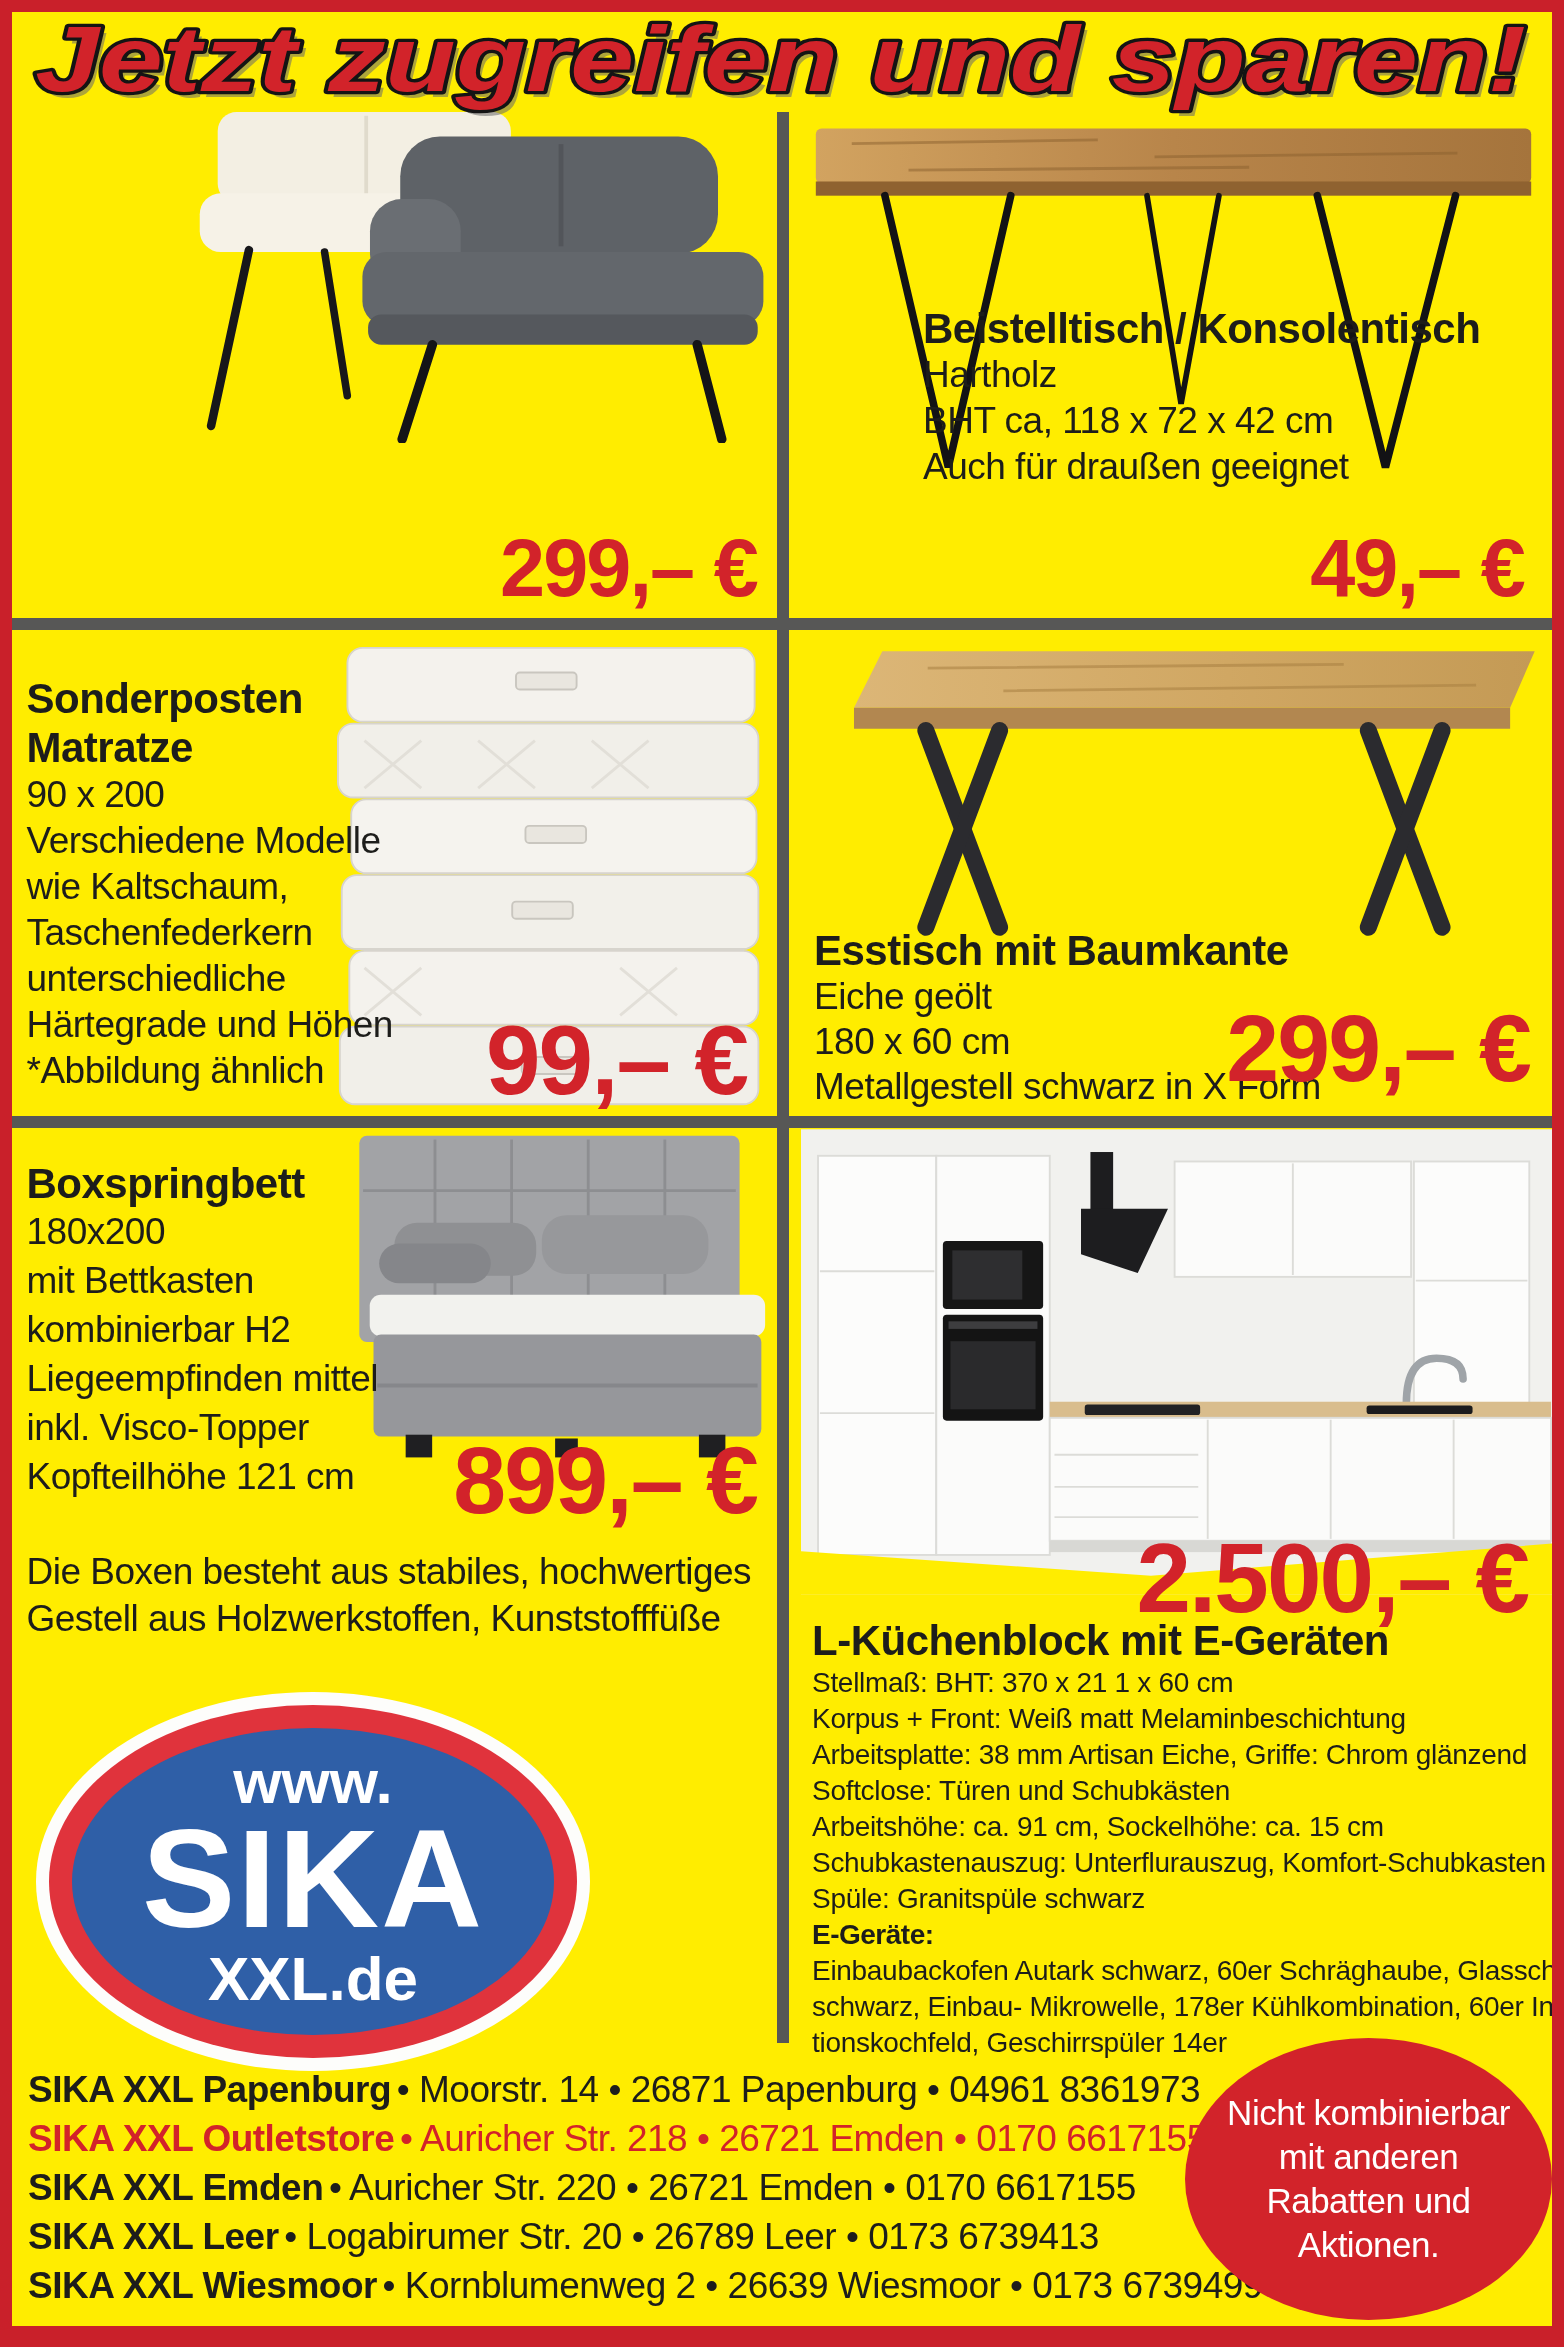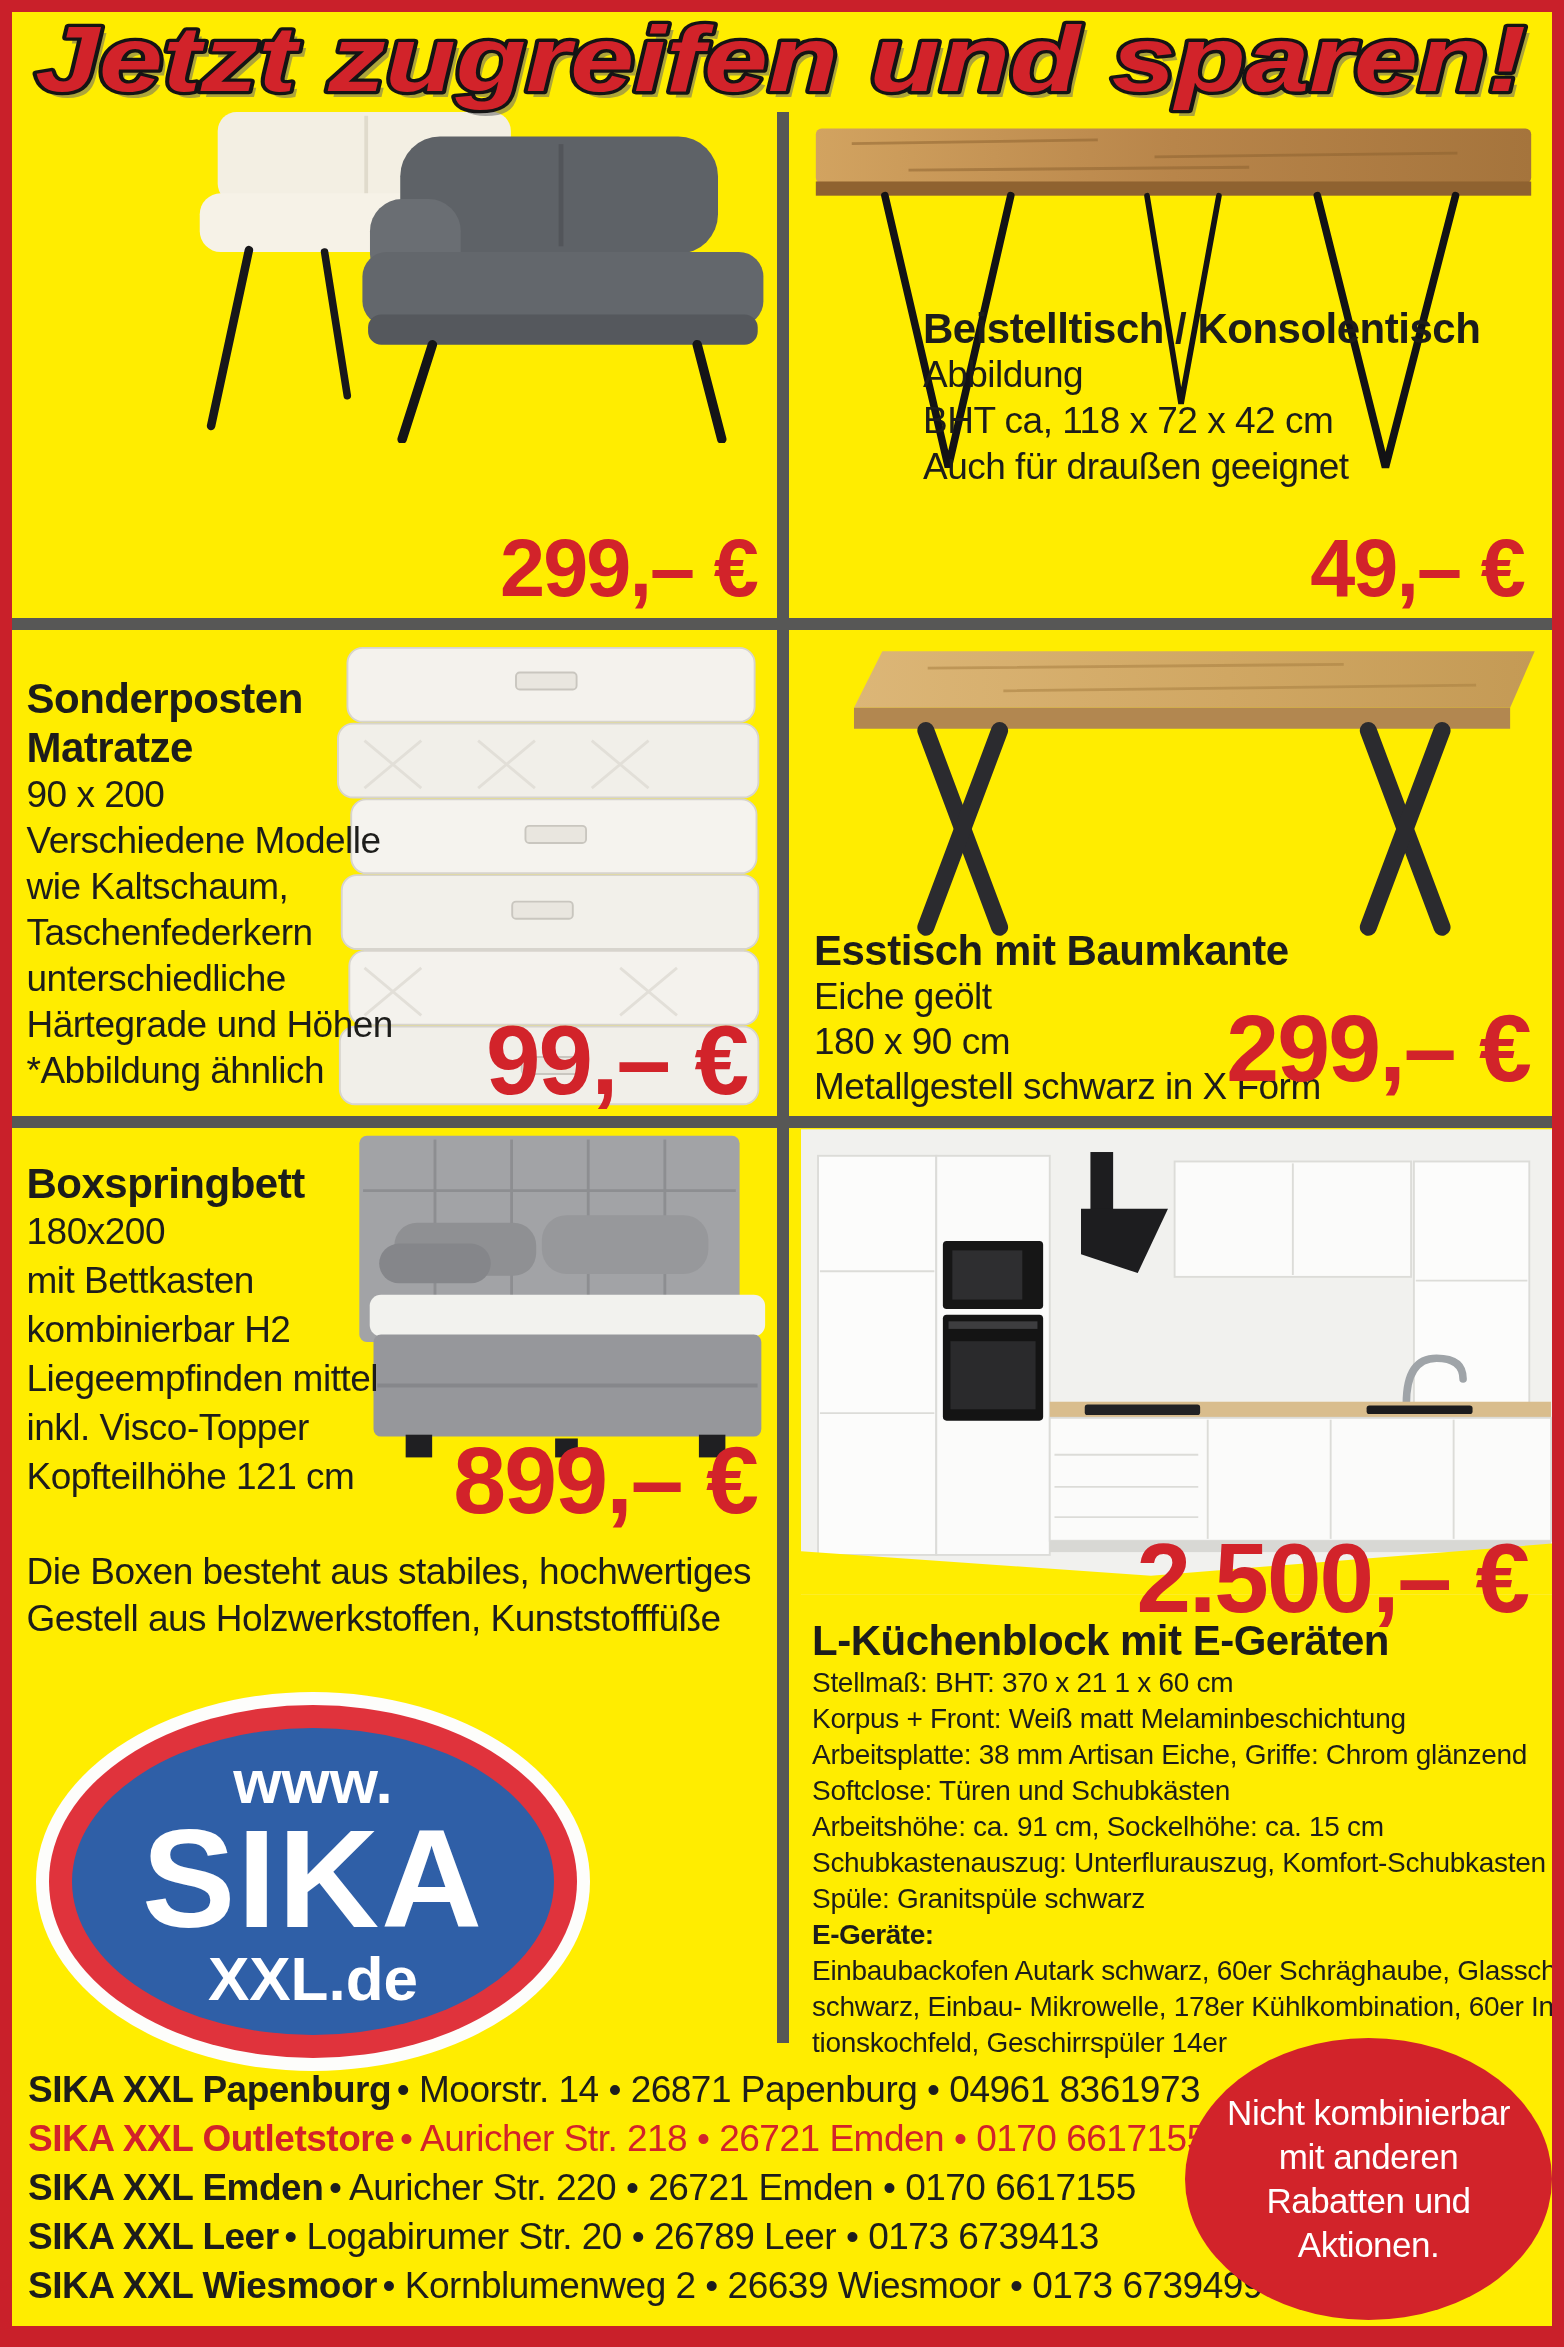--- a/index.html
+++ b/index.html
@@ -123,21 +123,21 @@
       <path d="M60,30 L320,26 M380,44 L700,40 M120,58 L480,55" stroke="#8a5f2e" stroke-width="3" opacity="0.5" fill="none"></path>
       <rect x="22" y="70" width="756" height="15" fill="#8f6230"></rect>
       <path d="M95,85 L162,372 L228,85" stroke="#121215" stroke-width="8" fill="none" stroke-linecap="round"></path>
       <path d="M552,85 L624,372 L698,85" stroke="#121215" stroke-width="8" fill="none" stroke-linecap="round"></path>
       <path d="M372,85 L408,305 L448,85" stroke="#121215" stroke-width="6" fill="none" stroke-linecap="round"></path>
     </svg>
   </div>
   <div class="tblock tb-beistell">
     <div class="title">Beistelltisch / Konsolentisch</div>
     <div class="lines">
-        <div>Abbildung</div>
+        <div>Hartholz</div>
         <div>BHT ca, 118 x 72 x 42 cm</div>
         <div>Auch für draußen geeignet</div>
       </div>
   </div>
   <div class="price price-beistell">49,– €</div>
 
   <div class="photo ph-matratze">
     <svg width="431" height="464" viewBox="0 0 455 490">
       <g stroke="#d7d4cd" stroke-width="2">
         <rect x="12" y="2" width="430" height="78" rx="16" fill="#f4f2ed"></rect>
@@ -188,21 +188,21 @@
         <line x1="196" y1="100" x2="118" y2="308"></line>
         <line x1="586" y1="100" x2="664" y2="308"></line>
         <line x1="664" y1="100" x2="586" y2="308"></line>
       </g>
     </svg>
   </div>
   <div class="tblock tb-esstisch">
     <div class="title">Esstisch mit Baumkante</div>
     <div class="lines">
         <div>Eiche geölt</div>
-        <div>180 x 90 cm</div>
+        <div>180 x 60 cm</div>
         <div>Metallgestell schwarz in X Form</div>
       </div>
   </div>
   <div class="price price-esstisch">299,– €</div>
 
   <div class="photo ph-bed">
     <svg width="445" height="350" viewBox="0 0 470 370">
       <rect x="35" y="4" width="402" height="218" rx="8" fill="#a2a3a6"></rect>
       <g stroke="#8d8e91" stroke-width="3">
         <line x1="115" y1="8" x2="115" y2="218"></line>

